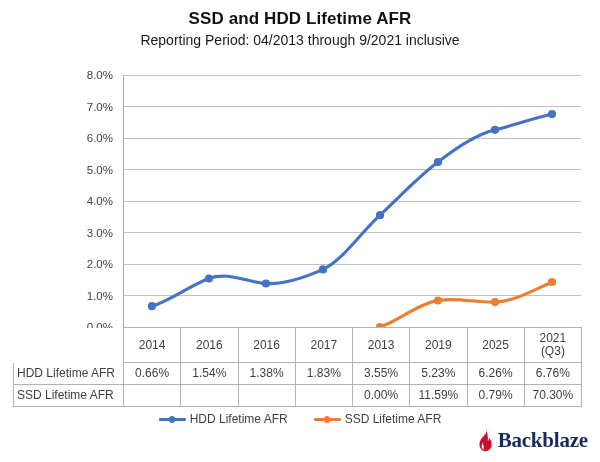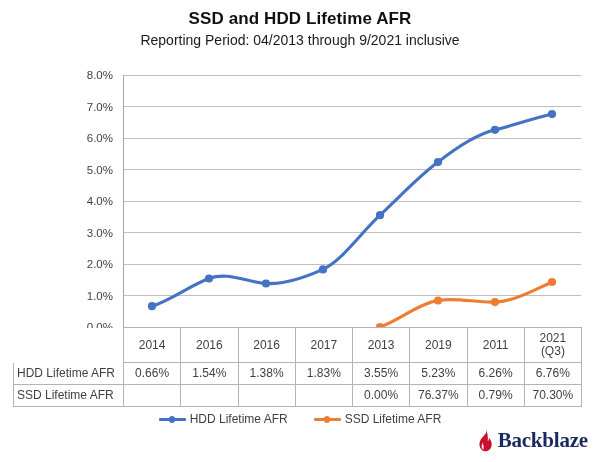--- a/index.html
+++ b/index.html
@@ -224,21 +224,21 @@
     </colgroup>
     <thead>
       <tr>
         <th class="corner"></th>
         <th>2014</th>
         <th>2016</th>
         <th>2016</th>
         <th>2017</th>
         <th>2013</th>
         <th>2019</th>
-        <th>2011</th>
+        <th>2025</th>
         <th class="colhead-2line">2021
 (Q3)</th>
       </tr>
     </thead>
     <tbody>
       <tr>
         <td class="rowlabel">HDD Lifetime AFR</td>
         <td>0.66%</td>
         <td>1.54%</td>
         <td>1.38%</td>
@@ -248,21 +248,21 @@
         <td>6.26%</td>
         <td>6.76%</td>
       </tr>
       <tr>
         <td class="rowlabel">SSD Lifetime AFR</td>
         <td></td>
         <td></td>
         <td></td>
         <td></td>
         <td>0.00%</td>
-        <td>76.37%</td>
+        <td>11.59%</td>
         <td>0.79%</td>
         <td>70.30%</td>
       </tr>
     </tbody>
   </table>
 
   <div id="legend">
     <div class="legend-item">
       <span class="legend-swatch" style="color:#4472C4"></span>
       <span>HDD Lifetime AFR</span>

